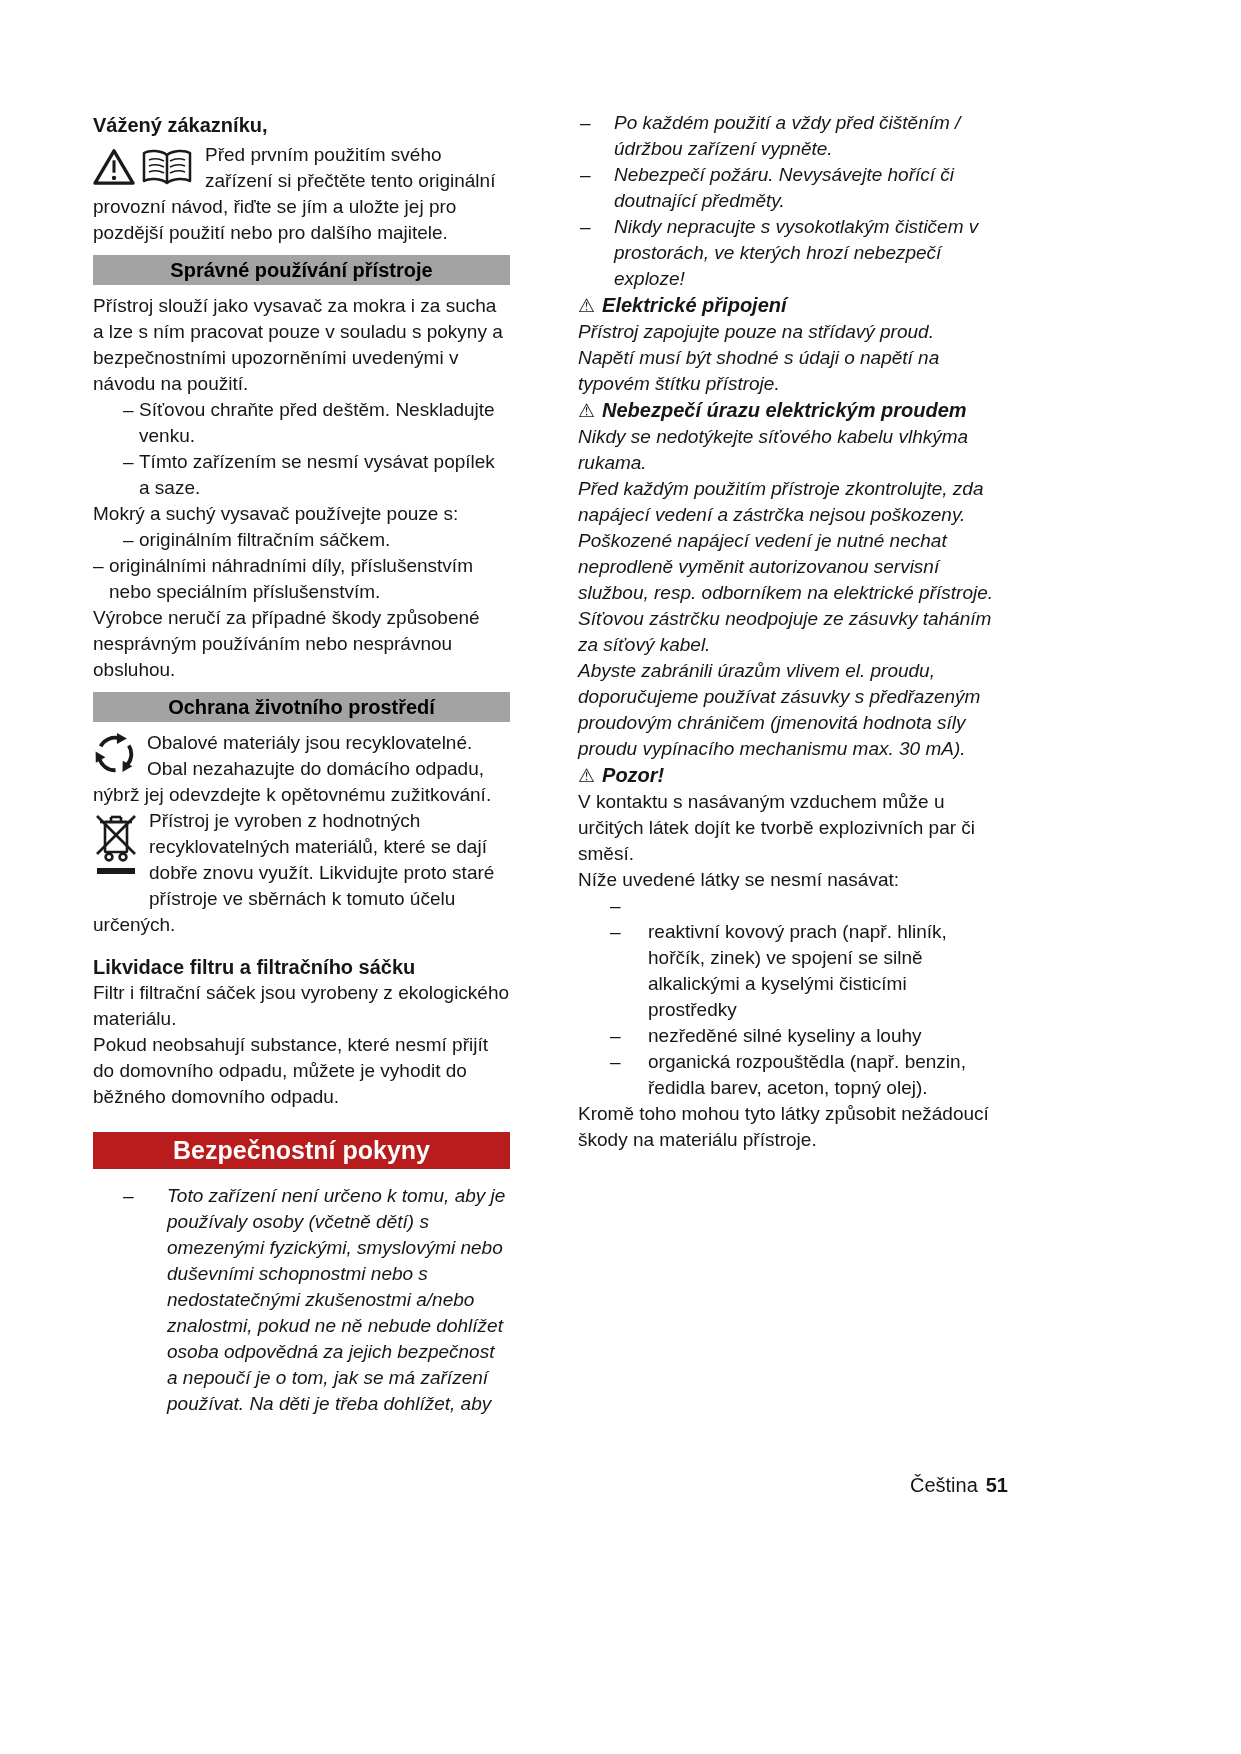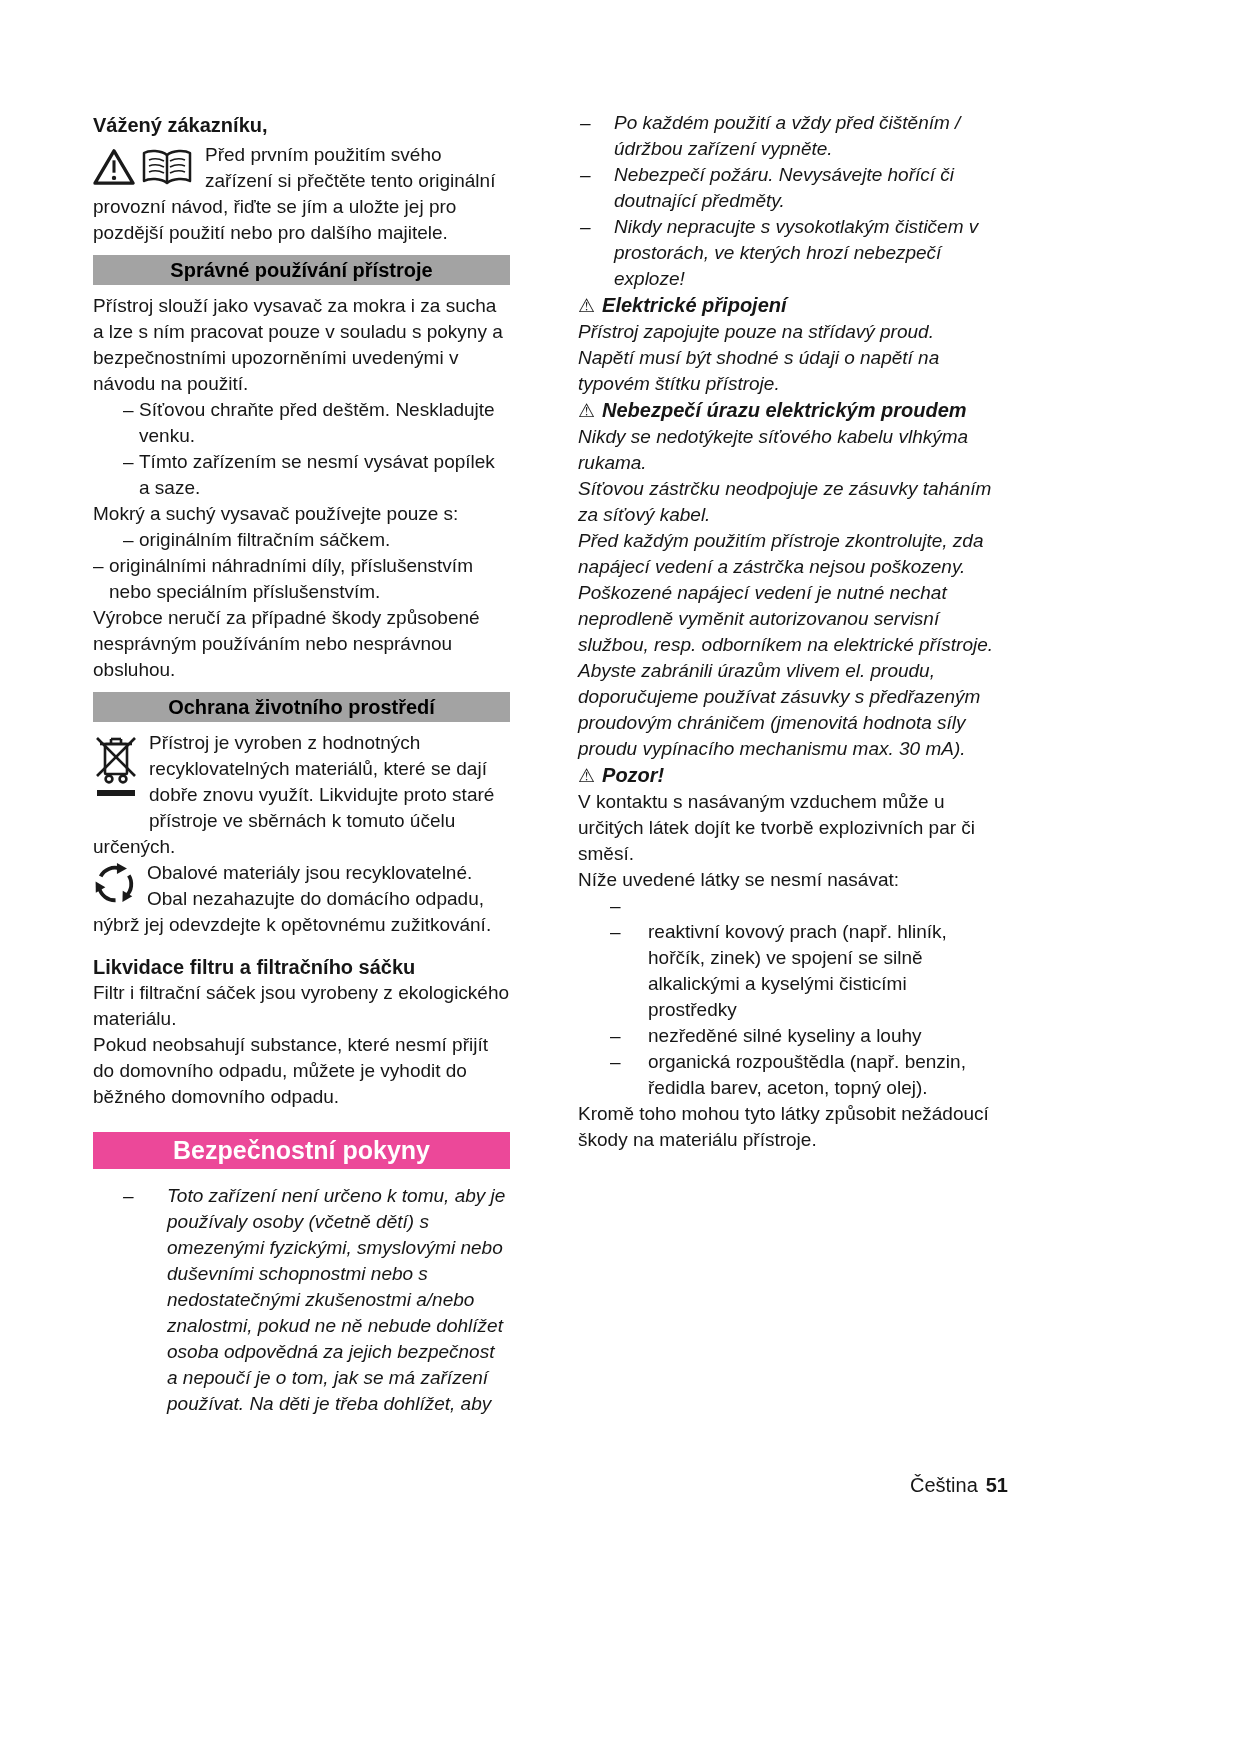--- a/index.html
+++ b/index.html
@@ -12,21 +12,21 @@
   p { margin: 0; }
   .it { font-style: italic; }
 
   .greeting { font-size: 20px; font-weight: bold; line-height: 30px; }
 
   .intro { margin: 2px 0 6px; }
   .intro::after { content: ""; display: block; clear: both; }
   .intro-icons { float: left; width: 102px; height: 50px; margin: 0 10px 0 0; display: flex; align-items: center; gap: 6px; }
 
   .sec-h { background: #a3a3a3; color: #000; font-weight: bold; font-size: 20px; line-height: 30px; text-align: center; margin: 9px 0 8px; }
-  .sec-h.black { background: #ec4899; color: #fff; font-size: 25px; line-height: 37px; margin: 22px 0 14px; }
+  .sec-h.black { background: #b91c1c; color: #fff; font-size: 25px; line-height: 37px; margin: 22px 0 14px; }
   .sub-h { font-weight: bold; font-size: 20px; margin-top: 16px; }
 
   .dash { display: flex; }
   .dash > .d { flex: 0 0 34px; }
   .li-a { padding-left: 30px; }  .li-a > .d { flex-basis: 16px; }
   .li-b { padding-left: 0; }     .li-b > .d { flex-basis: 16px; }
   .li-c { padding-left: 30px; }  .li-c > .d { flex-basis: 44px; }
   .li-r { padding-left: 2px; }   .li-r > .d { flex-basis: 34px; }
   .li-r2 { padding-left: 32px; } .li-r2 > .d { flex-basis: 38px; }
 
@@ -98,49 +98,49 @@
       <div class="dash li-b">
         <span class="d">–</span>
         <span>originálními náhradními díly, příslušenstvím nebo speciálním příslušenstvím.</span>
       </div>
 
       <p>Výrobce neručí za případné škody způsobené nesprávným používáním nebo nesprávnou obsluhou.</p>
 
       <div class="sec-h">Ochrana životního prostředí</div>
 
       <div class="env">
+        <svg class="fi" width="44" height="44" viewBox="-23 -23 46 46">
+          <g id="rcy">
+            <path d="M -15 -8 A 17 17 0 0 1 5 -16.3" fill="none" stroke="#1a1a1a" stroke-width="4"></path>
+            <polygon points="2,-22 2,-10.5 12.5,-16.2" fill="#1a1a1a"></polygon>
+          </g>
+          <use href="#rcy" transform="rotate(120)"></use>
+          <use href="#rcy" transform="rotate(240)"></use>
+        </svg>
+        <span>Obalové materiály jsou recyklovatelné. Obal nezahazujte do domácího odpadu, nýbrž jej odevzdejte k opětovnému zužitkování.</span>
+      </div>
+
+      <div class="env">
         <svg class="fi" width="46" height="80" viewBox="0 0 46 80">
           <g fill="none" stroke="#1a1a1a" stroke-width="2.6">
             <rect x="12" y="12" width="22" height="30" rx="1"></rect>
             <line x1="7" y1="12" x2="39" y2="12"></line>
             <line x1="18" y1="7" x2="28" y2="7"></line>
             <line x1="18" y1="7" x2="18" y2="12"></line>
             <line x1="28" y1="7" x2="28" y2="12"></line>
             <circle cx="16" cy="47" r="3.4"></circle>
             <circle cx="30" cy="47" r="3.4"></circle>
             <line x1="4" y1="6" x2="42" y2="44"></line>
             <line x1="42" y1="6" x2="4" y2="44"></line>
           </g>
           <rect x="4" y="58" width="38" height="6" fill="#1a1a1a"></rect>
         </svg>
         <span>Přístroj je vyroben z hodnotných recyklovatelných materiálů, které se dají dobře znovu využít. Likvidujte proto staré přístroje ve sběrnách k tomuto účelu určených.</span>
       </div>
 
-      <div class="env">
-        <svg class="fi" width="44" height="44" viewBox="-23 -23 46 46">
-          <g id="rcy">
-            <path d="M -15 -8 A 17 17 0 0 1 5 -16.3" fill="none" stroke="#1a1a1a" stroke-width="4"></path>
-            <polygon points="2,-22 2,-10.5 12.5,-16.2" fill="#1a1a1a"></polygon>
-          </g>
-          <use href="#rcy" transform="rotate(120)"></use>
-          <use href="#rcy" transform="rotate(240)"></use>
-        </svg>
-        <span>Obalové materiály jsou recyklovatelné. Obal nezahazujte do domácího odpadu, nýbrž jej odevzdejte k opětovnému zužitkování.</span>
-      </div>
-
       <div class="sub-h">Likvidace filtru a filtračního sáčku</div>
       <p>Filtr i filtrační sáček jsou vyrobeny z ekologického materiálu.</p>
       <p>Pokud neobsahují substance, které nesmí přijít do domovního odpadu, můžete je vyhodit do běžného domovního odpadu.</p>
 
       <div class="sec-h black">Bezpečnostní pokyny</div>
 
       <div class="dash li-c it">
         <span class="d">–</span>
         <span>Toto zařízení není určeno k tomu, aby je používaly osoby (včetně dětí) s omezenými fyzickými, smyslovými nebo duševními schopnostmi nebo s nedostatečnými zkušenostmi a/nebo znalostmi, pokud ne ně nebude dohlížet osoba odpovědná za jejich bezpečnost a nepoučí je o tom, jak se má zařízení používat. Na děti je třeba dohlížet, aby</span>
       </div>
@@ -163,22 +163,22 @@
 
       <div class="warn-h">
         <span class="wt">⚠</span><span>Elektrické připojení</span>
       </div>
       <p class="it">Přístroj zapojujte pouze na střídavý proud. Napětí musí být shodné s údaji o napětí na typovém štítku přístroje.</p>
 
       <div class="warn-h">
         <span class="wt">⚠</span><span>Nebezpečí úrazu elektrickým proudem</span>
       </div>
       <p class="it">Nikdy se nedotýkejte síťového kabelu vlhkýma rukama.</p>
+      <p class="it">Před každým použitím přístroje zkontrolujte, zda napájecí vedení a zástrčka nejsou poškozeny. Poškozené napájecí vedení je nutné nechat neprodleně vyměnit autorizovanou servisní službou, resp. odborníkem na elektrické přístroje.</p>
       <p class="it">Síťovou zástrčku neodpojuje ze zásuvky taháním za síťový kabel.</p>
-      <p class="it">Před každým použitím přístroje zkontrolujte, zda napájecí vedení a zástrčka nejsou poškozeny. Poškozené napájecí vedení je nutné nechat neprodleně vyměnit autorizovanou servisní službou, resp. odborníkem na elektrické přístroje.</p>
       <p class="it">Abyste zabránili úrazům vlivem el. proudu, doporučujeme používat zásuvky s předřazeným proudovým chráničem (jmenovitá hodnota síly proudu vypínacího mechanismu max. 30 mA).</p>
 
       <div class="warn-h">
         <span class="wt">⚠</span><span>Pozor!</span>
       </div>
       <p>V kontaktu s nasávaným vzduchem může u určitých látek dojít ke tvorbě explozivních par či směsí.</p>
       <p>Níže uvedené látky se nesmí nasávat:</p>
 
       <div class="dash li-r2">
         <span class="d">–</span>

